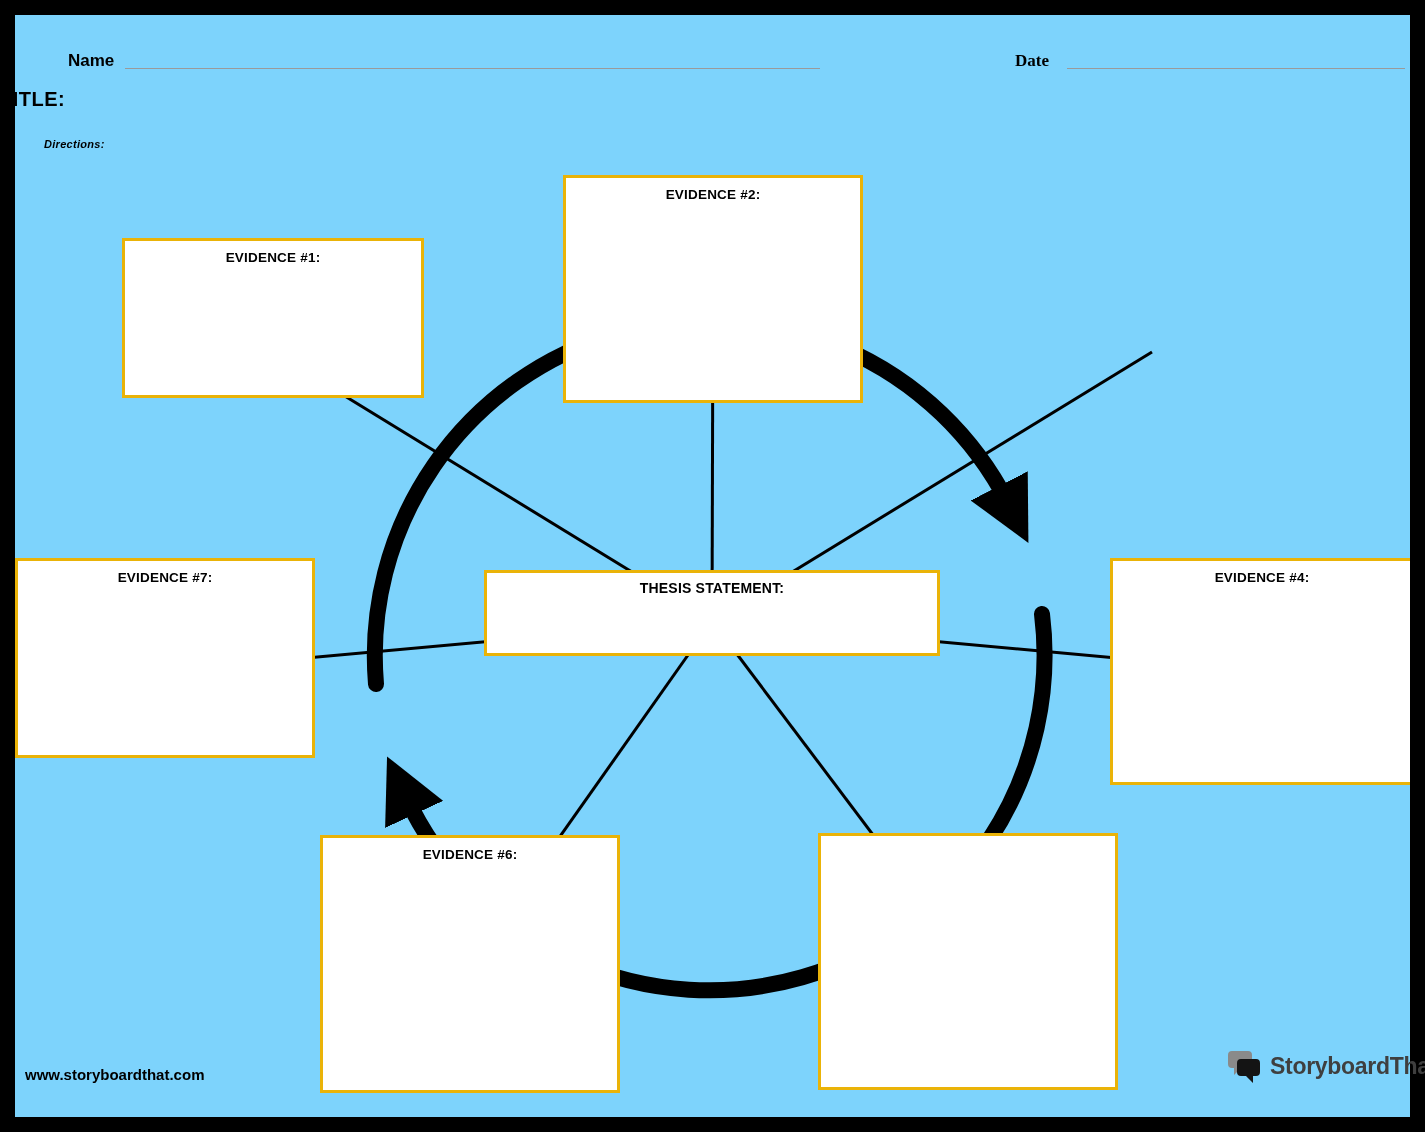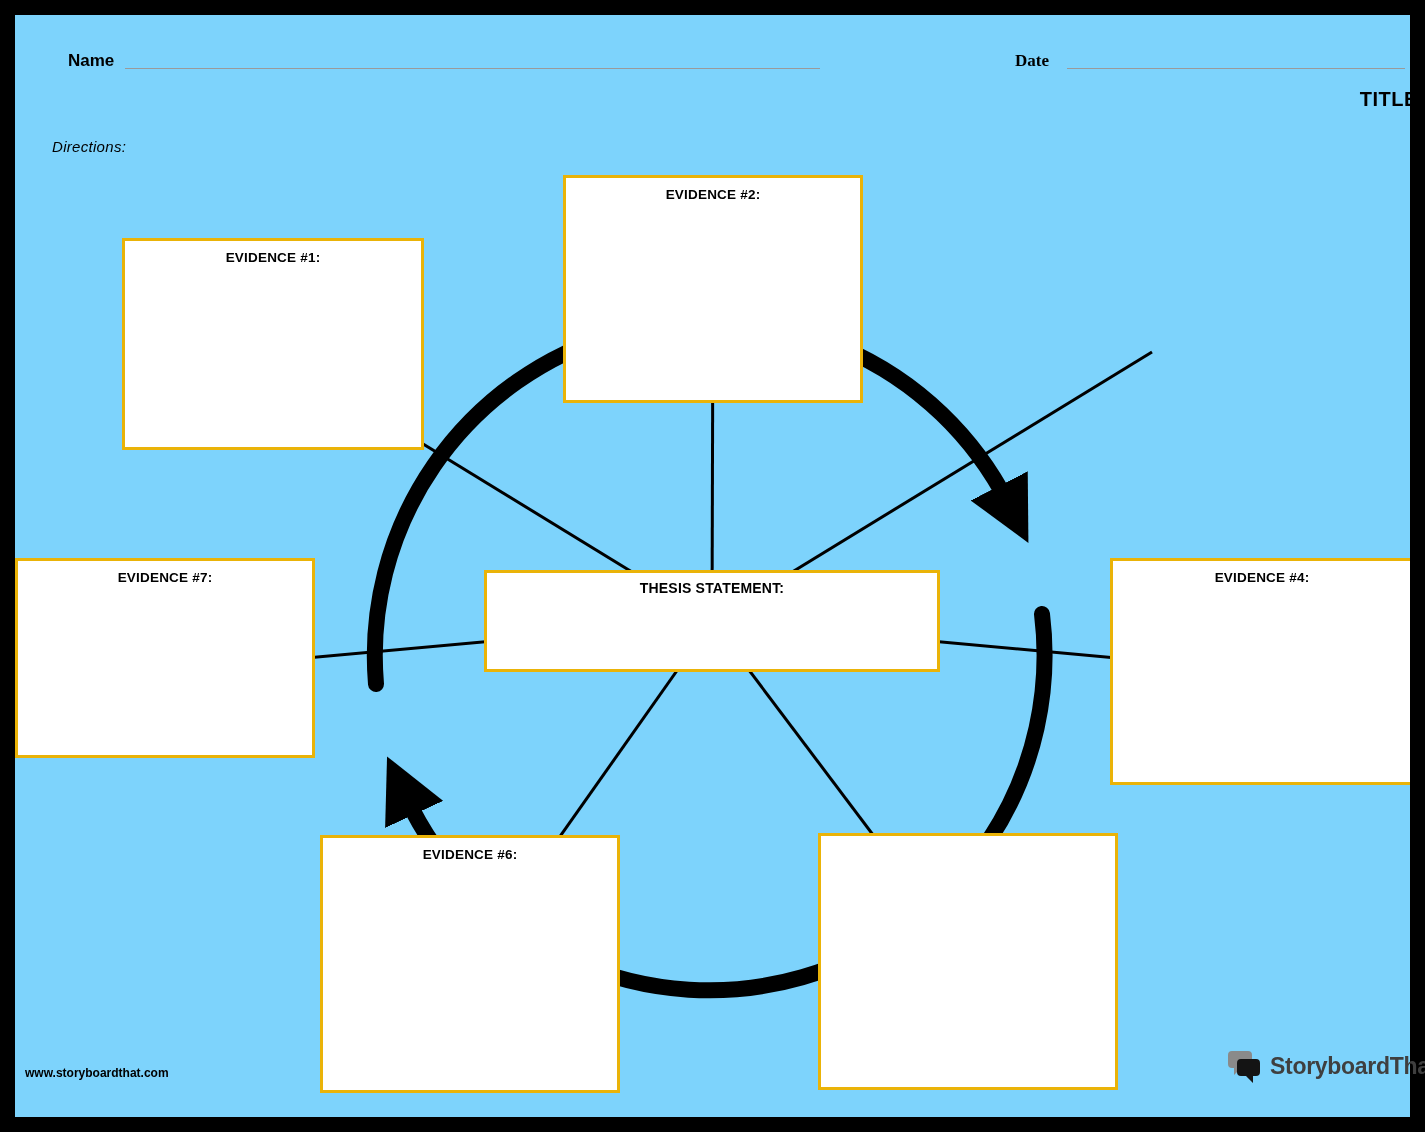--- a/index.html
+++ b/index.html
@@ -41,34 +41,35 @@
     position: absolute;
     border-top: 1px solid #9a9a9a;
     height: 0;
     z-index: 20;
   }
   .page-title {
     position: absolute;
     top: 88px;
     left: 0;
     width: 100%;
-    text-align: right;
+    text-align: left;
     font-weight: 700;
     font-size: 20px;
     letter-spacing: 0.5px;
     z-index: 20;
   }
   .directions {
     position: absolute;
-    left: 52px;
+    left: 44px;
     top: 138px;
     font-style: italic;
-    font-size: 15px;
+    font-size: 11px;
     letter-spacing: 0.3px;
     z-index: 20;
+    font-weight: bold;
   }
 
   
   .evidence-box, .thesis-box {
     position: absolute;
     background: #ffffff;
     border: 3px solid #eab308;
     z-index: 10;
     display: flex;
     flex-direction: column;
@@ -82,21 +83,21 @@
   }
   .thesis-box .box-label { font-size: 14px; padding-top: 7px; }
   .box-write-area { flex: 1; }
 
   
   .footer-url {
     position: absolute;
     left: 25px;
     top: 1066px;
     font-weight: 700;
-    font-size: 12px;
+    font-size: 15px;
     z-index: 60;
   }
   .brand {
     position: absolute;
     left: 1226px;
     top: 1048px;
     display: flex;
     align-items: center;
     gap: 8px;
     z-index: 60;
@@ -137,21 +138,21 @@
   <span class="hdr-label" style="left:68px; top:51px;">Name</span>
   <div class="rule-line" style="left:125px; top:68px; width:695px;"></div>
 
   <span class="hdr-label" style="left:1015px; top:51px;font-family:Liberation Serif, serif;">Date</span>
   <div class="rule-line" style="left:1067px; top:68px; width:338px;"></div>
 
   <div class="page-title">TITLE:</div>
 
   <div class="directions">Directions:</div>
 
-  <div class="evidence-box" style="left:122px; top:238px; width:302px; height:212px;">
+  <div class="evidence-box" style="left:122px; top:238px; width:302px; height:160px;">
     <div class="box-label">EVIDENCE #1:</div>
     <div class="box-write-area"></div>
   </div>
 
   <div class="evidence-box" style="left:563px; top:175px; width:300px; height:228px;">
     <div class="box-label">EVIDENCE #2:</div>
     <div class="box-write-area"></div>
   </div>
 
 
@@ -167,21 +168,21 @@
   <div class="evidence-box" style="left:320px; top:835px; width:300px; height:258px;">
     <div class="box-label">EVIDENCE #6:</div>
     <div class="box-write-area"></div>
   </div>
 
   <div class="evidence-box" style="left:15px; top:558px; width:300px; height:200px;">
     <div class="box-label">EVIDENCE #7:</div>
     <div class="box-write-area"></div>
   </div>
 
-  <div class="thesis-box" style="left:484px; top:570px; width:456px; height:102px;">
+  <div class="thesis-box" style="left:484px; top:570px; width:456px; height:86px;">
     <div class="box-label">THESIS STATEMENT:</div>
     <div class="box-write-area"></div>
   </div>
 
   <div class="footer-url">www.storyboardthat.com</div>
 
   <div class="brand">
     <svg width="36" height="36" viewBox="0 0 36 36">
       <path fill="#8a8a8a" d="M6 3 h16 a4 4 0 0 1 4 4 v9 a4 4 0 0 1 -4 4 h-7 l-7 7 v-7 h-2 a4 4 0 0 1 -4 -4 v-9 a4 4 0 0 1 4 -4 z"></path>
       <path fill="#141414" d="M15 11 h15 a4 4 0 0 1 4 4 v9 a4 4 0 0 1 -4 4 h-3 v7 l-7 -7 h-5 a4 4 0 0 1 -4 -4 v-9 a4 4 0 0 1 4 -4 z"></path>

